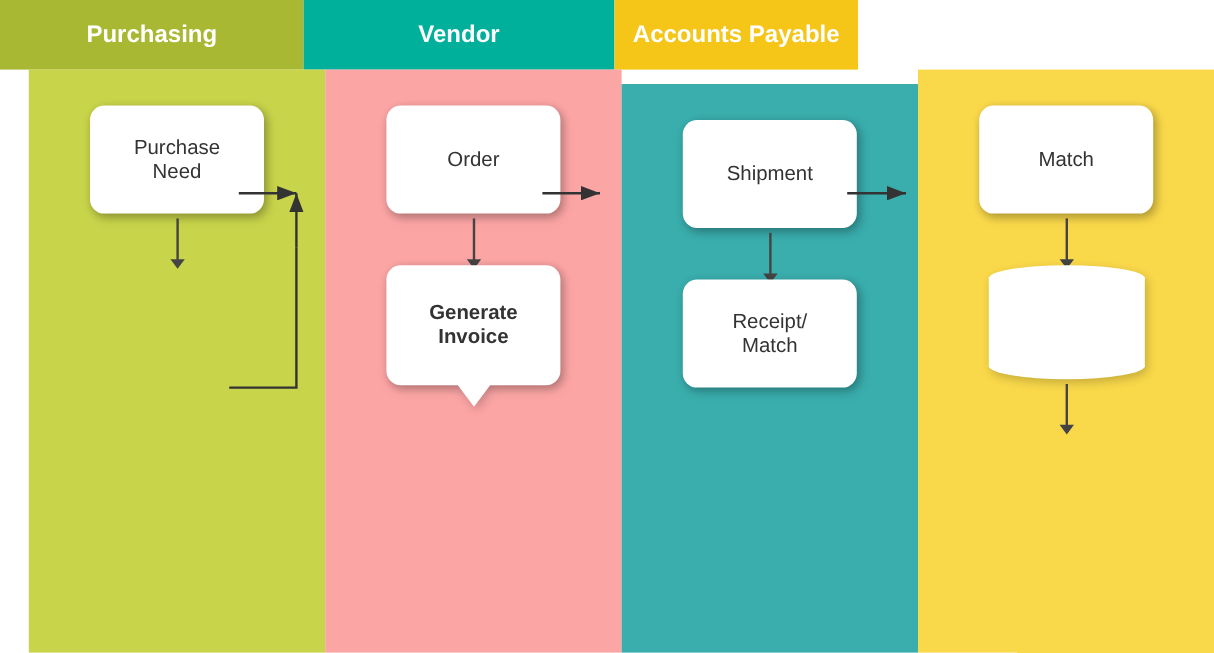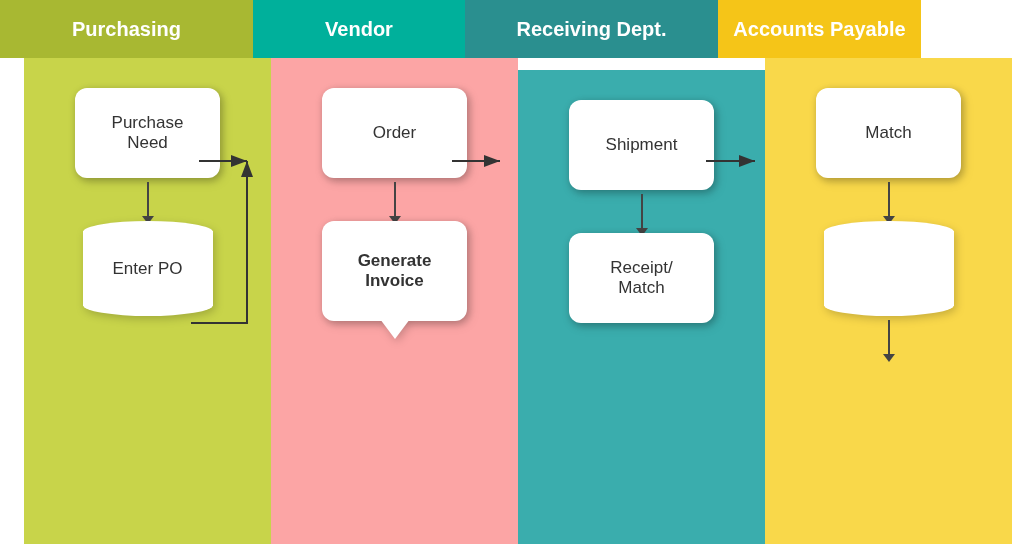--- a/index.html
+++ b/index.html
@@ -21,21 +21,21 @@
     .header-cell {
       display: flex;
       align-items: center;
       justify-content: center;
       font-weight: bold;
       font-size: 20px;
       color: white;
     }
 
     .col-purchasing { width: 253px; background-color: #a8b832; }
-    .col-vendor { width: 212px; background-color: #00b09b; }
+    .col-vendor { width: 259px; background-color: #00b09b; }
     .col-receiving { width: 253px; background-color: #2a8f8f; }
     .col-accounts { width: 203px; background-color: #f5c518; }
 
     .body-row {
       display: flex;
       flex: 1;
     }
 
     .lane {
       display: flex;
@@ -201,43 +201,34 @@
 
 <div class="diagram-container">
 
   <div class="header-row">
     <div class="header-cell col-purchasing">
       <span>Purchasing</span>
     </div>
     <div class="header-cell col-vendor">
       <span>Vendor</span>
     </div>
-    <div class="header-cell col-receiving">
-      <span>Receiving Dept.</span>
-    </div>
     <div class="header-cell col-accounts">
       <span>Accounts Payable</span>
     </div>
   </div>
 
   <div class="body-row" style="position:relative;padding-left:24px;">
 
     <div class="lane lane-purchasing">
       <div class="shadow-box">
         <div class="box box-large">
           <span>Purchase<br>Need</span>
         </div>
       </div>
       <div class="v-arrow" style="height:35px;"></div>
-      <div class="shadow-box cyl-wrapper">
-        <div class="cyl-top"></div>
-        <div class="cyl-mid"></div>
-        <div class="cyl-bottom"></div>
-        <span class="cyl-label">Enter PO</span>
-      </div>
     </div>
 
     <div class="lane lane-vendor">
       <div class="shadow-box">
         <div class="box box-large">
           <span>Order</span>
         </div>
       </div>
       <div class="v-arrow" style="height:35px;"></div>
       <div class="shadow-box">

